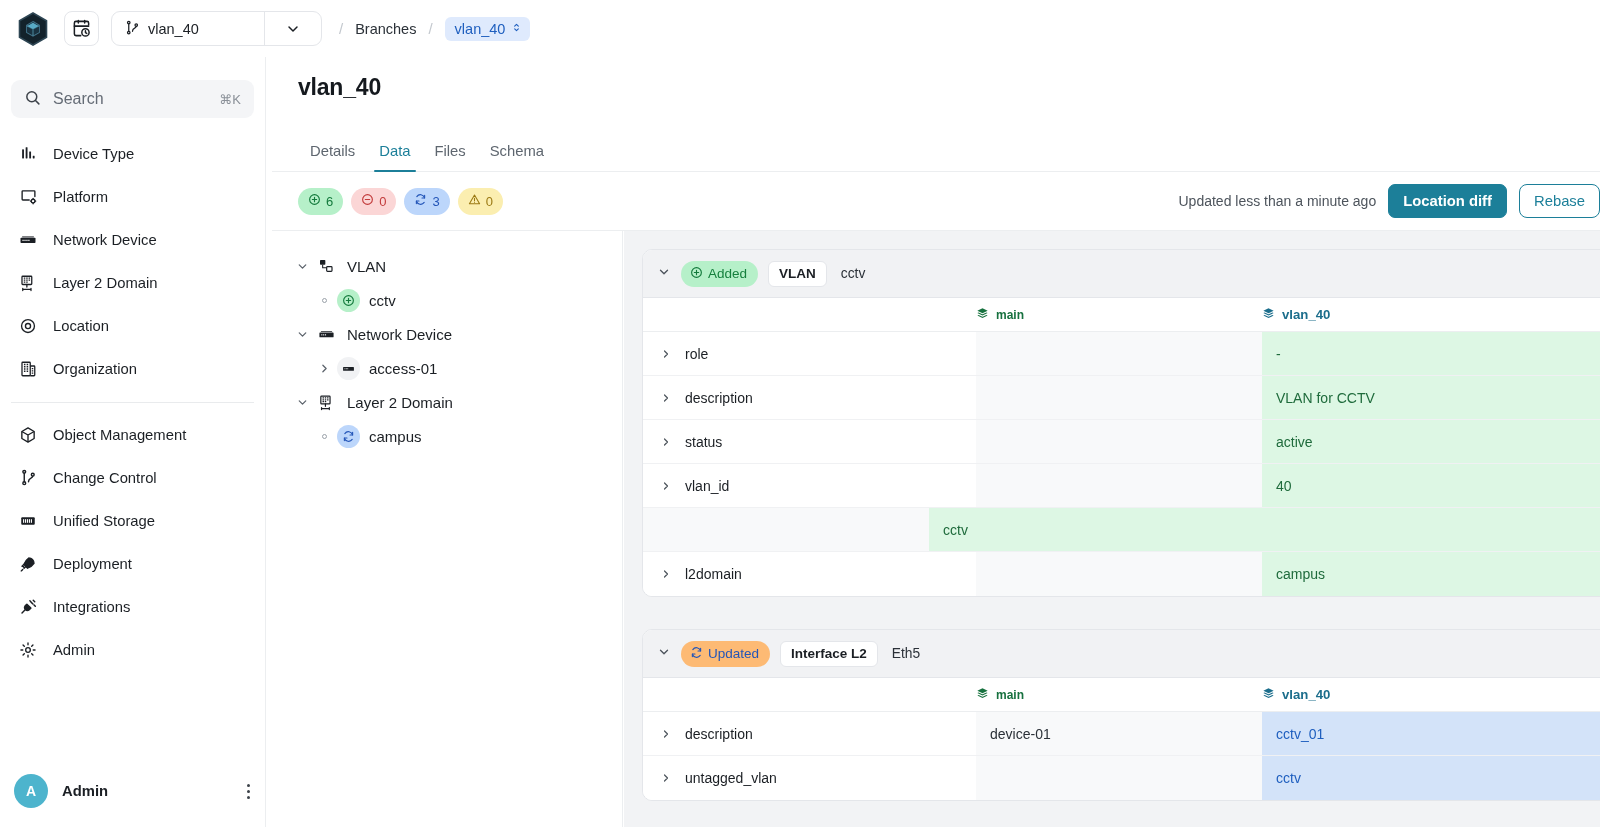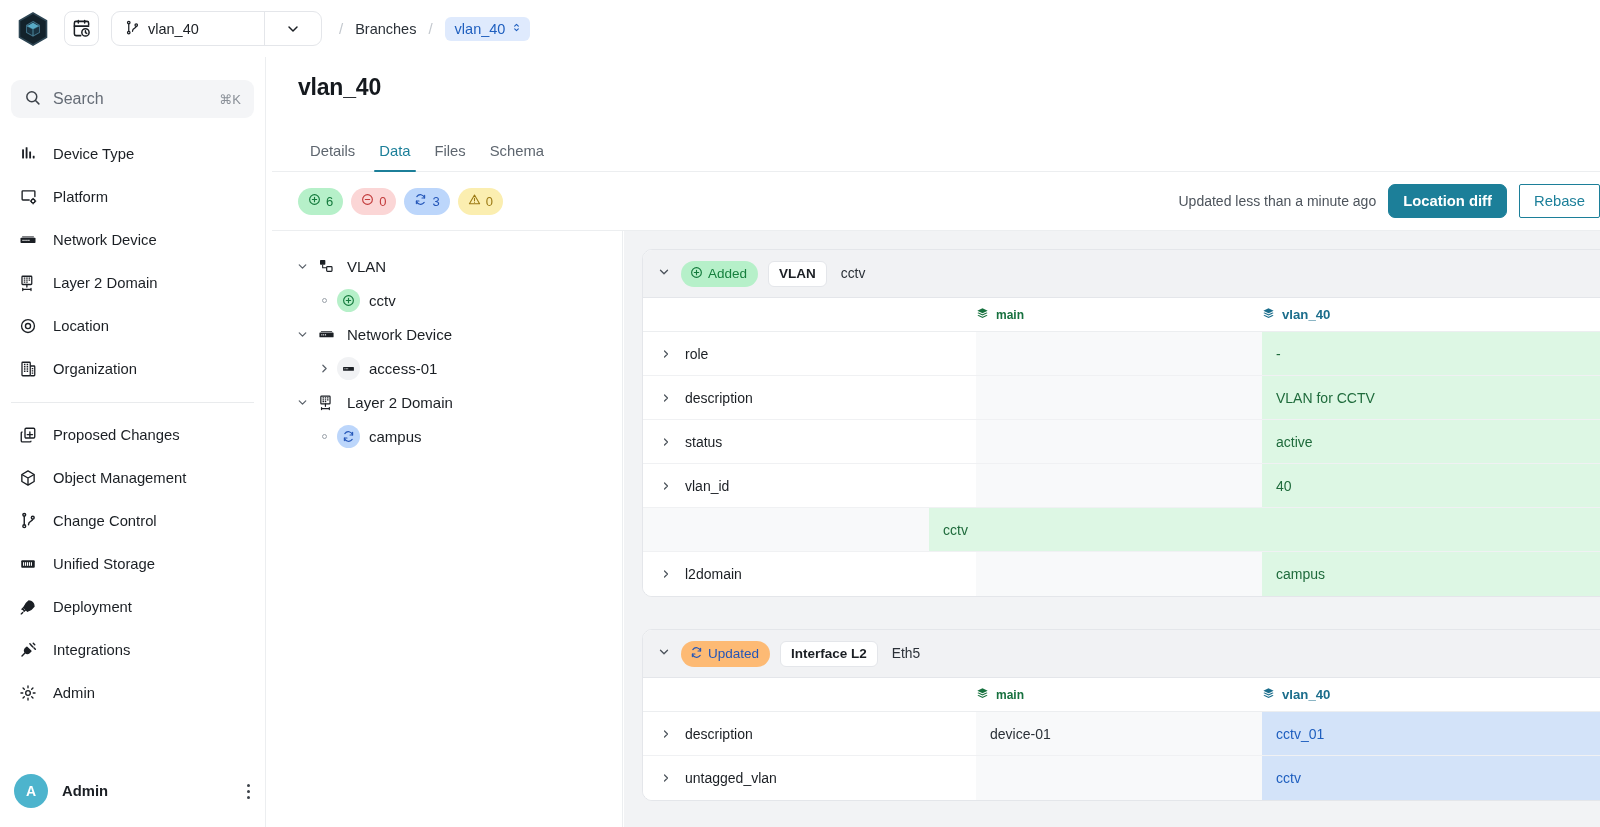--- a/index.html
+++ b/index.html
@@ -122,21 +122,21 @@
   .bar-right {
     margin-left: auto; display: flex; align-items: center; gap: 12px; padding-right: 0;
   }
   .upd-text { font-size: 14px; color: #4d545c; }
   .btn-primary {
     background: #1c7f99; color: #ffffff; border: 1px solid #1c7f99; border-radius: 7px;
     height: 34px; padding: 0 14px; font-size: 14.8px; font-weight: 700; cursor: pointer;
     display: flex; align-items: center; font-family: "Liberation Sans", sans-serif;
   }
   .btn-outline {
-    background: #ffffff; color: #1c7f99; border: 1px solid #1c7f99; border-radius: 2px;
+    background: #ffffff; color: #1c7f99; border: 1px solid #1c7f99; border-radius: 8px;
     height: 34px; padding: 0 14px; font-size: 14.8px; cursor: pointer;
     display: flex; align-items: center; font-family: "Liberation Sans", sans-serif;
     white-space: nowrap;
   }
   .split-line {
     position: absolute; left: 0; top: 173px; width: 1328px; height: 1px; background: #eceef0;
   }
 
   
   .tree-panel {
@@ -364,30 +364,20 @@
             <rect x="4" y="3" width="11" height="18" rx="1"></rect>
             <path d="M15 8h5a1 1 0 0 1 1 1v11a1 1 0 0 1-1 1h-5"></path>
             <path d="M6.6 6h2M10.2 6h2M6.6 9h2M10.2 9h2M6.6 12h2M10.2 12h2M6.6 15h2M10.2 15h2M17 11.5h2M17 14.5h2M17 17.5h2"></path>
           </svg>
         </span>
         <span>Organization</span>
       </div>
 
       <div class="nav-sep"></div>
 
-      <div class="nav-item">
-        <span class="ni-ico">
-          <svg width="18" height="18" viewBox="0 0 24 24" fill="none" stroke="#1b1f24" stroke-width="1.8" stroke-linejoin="round">
-            <rect x="8" y="3" width="13" height="13" rx="1.6"></rect>
-            <path d="M16 19.5a1.6 1.6 0 0 1-1.6 1.6H4.6A1.6 1.6 0 0 1 3 19.5V9.6A1.6 1.6 0 0 1 4.6 8"></path>
-            <path d="M11 11.5h7M14.5 8v7" stroke-linecap="round"></path>
-          </svg>
-        </span>
-        <span>Proposed Changes</span>
-      </div>
 
       <div class="nav-item">
         <span class="ni-ico">
           <svg width="18" height="18" viewBox="0 0 24 24" fill="none" stroke="#1b1f24" stroke-width="1.8" stroke-linejoin="round">
             <path d="M12 2.6l8.2 4.7v9.4L12 21.4 3.8 16.7V7.3z"></path>
             <path d="M3.8 7.3L12 12l8.2-4.7M12 12v9.4"></path>
           </svg>
         </span>
         <span>Object Management</span>
       </div>

